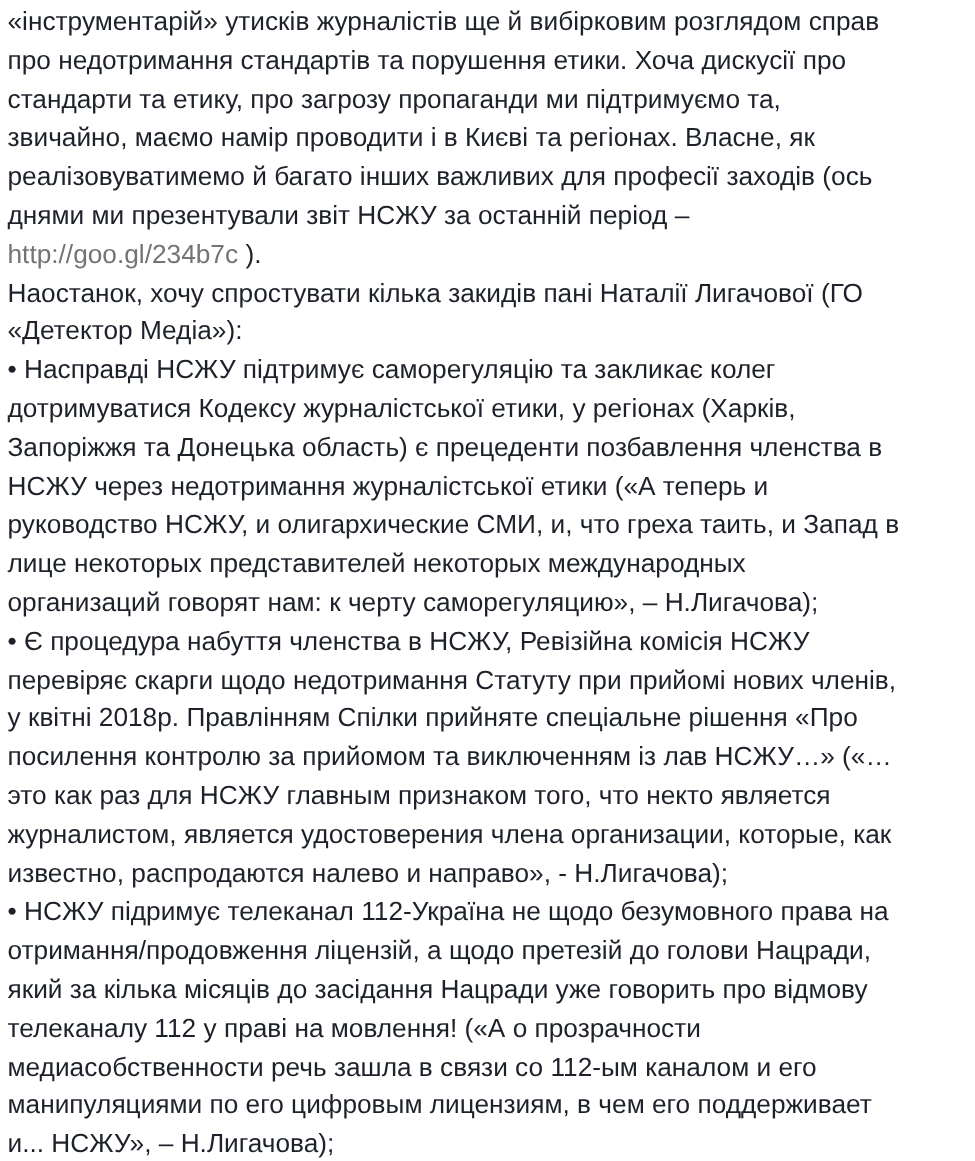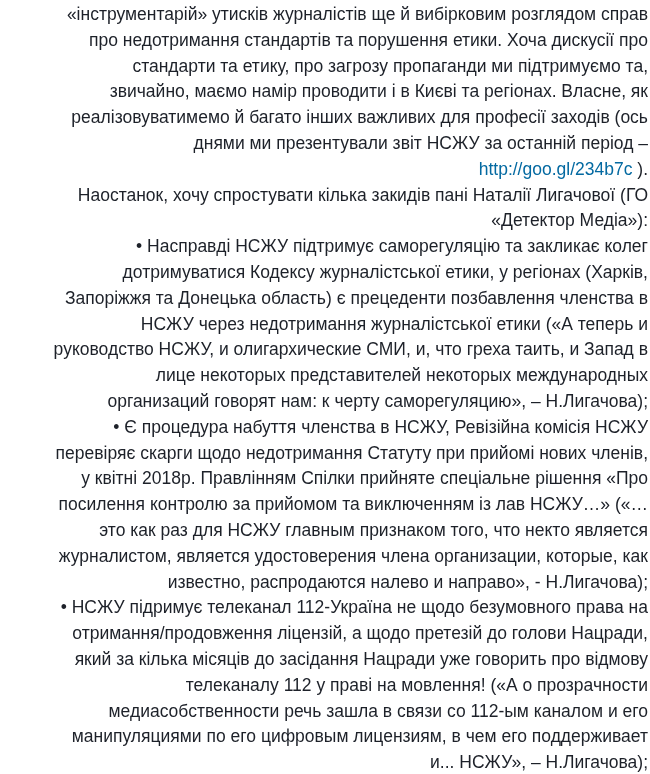--- a/index.html
+++ b/index.html
@@ -29,27 +29,27 @@
   }
   .post-text a.inline-link {
     text-decoration: none;
     cursor: pointer;
   }
 </style>
 </head>
 <body style="background: rgb(255, 255, 255);">
 
 <div class="page">
-    <div class="post-text" style="color: rgb(29, 33, 41); text-align: right;"><span>«інструментарій» утисків журналістів ще й вибірковим розглядом справ
+    <div class="post-text" style="color: rgb(29, 33, 41);"><span>«інструментарій» утисків журналістів ще й вибірковим розглядом справ
 про недотримання стандартів та порушення етики. Хоча дискусії про
 стандарти та етику, про загрозу пропаганди ми підтримуємо та,
 звичайно, маємо намір проводити і в Києві та регіонах. Власне, як
 реалізовуватимемо й багато інших важливих для професії заходів (ось
 днями ми презентували звіт НСЖУ за останній період –
-</span><a class="inline-link" style="color: #0369a1;">http://goo.gl/234b7c</a><span> ).
+</span><a class="inline-link" style="color: #737373;">http://goo.gl/234b7c</a><span> ).
 Наостанок, хочу спростувати кілька закидів пані Наталії Лигачової (ГО
 «Детектор Медіа»):
 • Насправді НСЖУ підтримує саморегуляцію та закликає колег
 дотримуватися Кодексу журналістської етики, у регіонах (Харків,
 Запоріжжя та Донецька область) є прецеденти позбавлення членства в
 НСЖУ через недотримання журналістської етики («А теперь и
 руководство НСЖУ, и олигархические СМИ, и, что греха таить, и Запад в
 лице некоторых представителей некоторых международных
 организаций говорят нам: к черту саморегуляцию», – Н.Лигачова);
 • Є процедура набуття членства в НСЖУ, Ревізійна комісія НСЖУ

